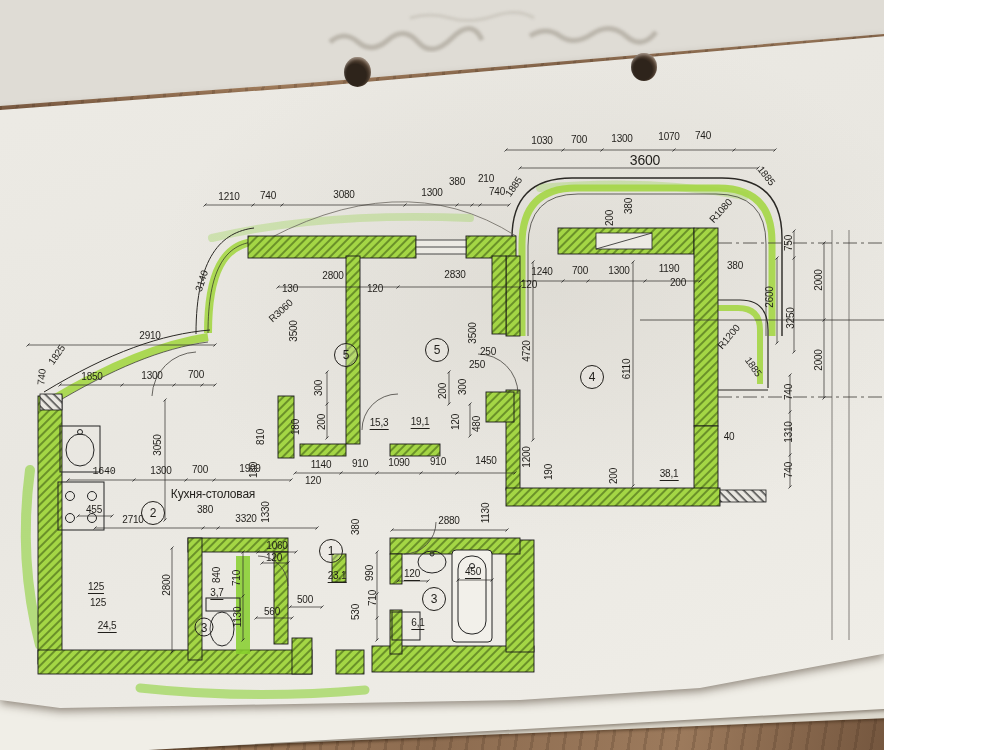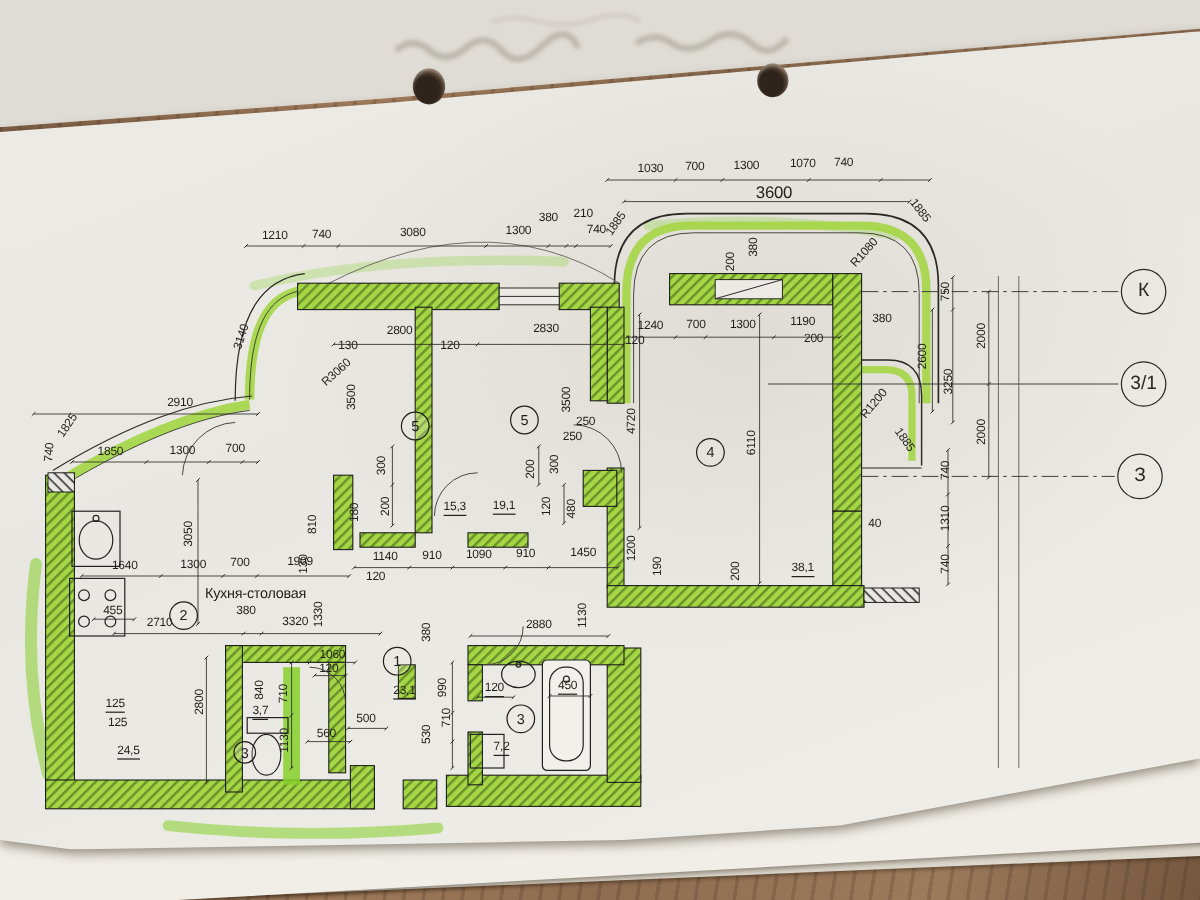--- a/index.html
+++ b/index.html
@@ -1,16 +1,16 @@
 <!DOCTYPE html>
 <html><head>
 <meta charset="utf-8">
 <style>
   html,body{margin:0;padding:0;}
-  #stage{position:relative;width:1000px;height:750px;overflow:hidden;
+  #stage{position:relative;width:884px;height:750px;overflow:hidden;
          font-family:"Liberation Sans",sans-serif;background:#8a6a4f;}
   
   #wood{position:absolute;inset:0;
     background:
       repeating-linear-gradient(99deg, rgba(55,35,20,.18) 0 3px, rgba(0,0,0,0) 3px 16px),
       linear-gradient(100deg,#7c5c44 0%,#a5805f 28%,#8d6c50 55%,#9c7a5c 80%,#75573f 100%);}
   
   .under-sheet{position:absolute;background:#f0eee7;}
   #under1{left:-25px;top:646px;width:1060px;height:84px;transform:rotate(-3.2deg);box-shadow:0 2px 4px rgba(40,25,10,.45);}
   #under2{left:-25px;top:664px;width:1060px;height:70px;transform:rotate(-2.4deg);background:#dcd8cd;box-shadow:0 2px 3px rgba(40,25,10,.4);}
@@ -293,21 +293,21 @@
       <span class="lab" style="left: 296px; top: 427px; transform: translate(-50%, -50%) rotate(-90deg);">180</span>
       <span class="lab und" style="left: 379px; top: 424px; transform: translate(-50%, -50%) rotate(0deg);">15,3</span>
       <span class="lab und" style="left: 420px; top: 423px; transform: translate(-50%, -50%) rotate(0deg);">19,1</span>
       <span class="lab" style="left: 527px; top: 351px; transform: translate(-50%, -50%) rotate(-90deg);">4720</span>
       <span class="lab" style="left: 627px; top: 369px; transform: translate(-50%, -50%) rotate(-90deg);">6110</span>
       <span class="lab und" style="left: 669px; top: 475px; transform: translate(-50%, -50%) rotate(0deg);">38,1</span>
       <span class="lab" style="left: 614px; top: 476px; transform: translate(-50%, -50%) rotate(-90deg);">200</span>
       <span class="lab" style="left: 549px; top: 472px; transform: translate(-50%, -50%) rotate(-90deg);">190</span>
       <span class="lab" style="left: 527px; top: 457px; transform: translate(-50%, -50%) rotate(-90deg);">1200</span>
       <span class="lab" style="left: 158px; top: 445px; transform: translate(-50%, -50%) rotate(-90deg);">3050</span>
-      <span class="lab" style="left: 104px; top: 472px; transform: translate(-50%, -50%) rotate(0deg);">1640</span>
+      <span class="lab" style="left: 104px; top: 472px; transform: translate(-50%, -50%) rotate(0deg); font-family: Liberation Mono, monospace;">1640</span>
       <span class="lab" style="left: 161px; top: 471px; transform: translate(-50%, -50%) rotate(0deg);">1300</span>
       <span class="lab" style="left: 200px; top: 470px; transform: translate(-50%, -50%) rotate(0deg);">700</span>
       <span class="lab" style="left: 250px; top: 469px; transform: translate(-50%, -50%) rotate(0deg);">1909</span>
       <span class="lab" style="left: 261px; top: 437px; transform: translate(-50%, -50%) rotate(-90deg);">810</span>
       <span class="lab" style="left: 254px; top: 470px; transform: translate(-50%, -50%) rotate(-90deg);">130</span>
       <span class="lab" style="left: 266px; top: 512px; transform: translate(-50%, -50%) rotate(-90deg);">1330</span>
       <span class="lab big" style="font-size: 12px; left: 213px; top: 494px; transform: translate(-50%, -50%) rotate(0deg);">Кухня-столовая</span>
       <span class="lab" style="left: 94px; top: 510px; transform: translate(-50%, -50%) rotate(0deg);">455</span>
       <span class="lab" style="left: 133px; top: 520px; transform: translate(-50%, -50%) rotate(0deg);">2710</span>
       <span class="lab" style="left: 205px; top: 510px; transform: translate(-50%, -50%) rotate(0deg);">380</span>
@@ -330,21 +330,21 @@
       <span class="lab" style="left: 217px; top: 575px; transform: translate(-50%, -50%) rotate(-90deg);">840</span>
       <span class="lab" style="left: 237px; top: 578px; transform: translate(-50%, -50%) rotate(-90deg);">710</span>
       <span class="lab und" style="left: 217px; top: 594px; transform: translate(-50%, -50%) rotate(0deg);">3,7</span>
       <span class="lab" style="left: 305px; top: 600px; transform: translate(-50%, -50%) rotate(0deg);">500</span>
       <span class="lab" style="left: 272px; top: 612px; transform: translate(-50%, -50%) rotate(0deg);">560</span>
       <span class="lab" style="left: 238px; top: 617px; transform: translate(-50%, -50%) rotate(-90deg);">1130</span>
       <span class="lab und" style="left: 337px; top: 577px; transform: translate(-50%, -50%) rotate(0deg);">23,1</span>
       <span class="lab" style="left: 370px; top: 573px; transform: translate(-50%, -50%) rotate(-90deg);">990</span>
       <span class="lab" style="left: 373px; top: 598px; transform: translate(-50%, -50%) rotate(-90deg);">710</span>
       <span class="lab" style="left: 356px; top: 612px; transform: translate(-50%, -50%) rotate(-90deg);">530</span>
-      <span class="lab und" style="left: 418px; top: 624px; transform: translate(-50%, -50%) rotate(0deg);">7,2</span>
+      <span class="lab und" style="left: 418px; top: 624px; transform: translate(-50%, -50%) rotate(0deg);">6,1</span>
       <span class="lab und" style="left: 412px; top: 575px; transform: translate(-50%, -50%) rotate(0deg);">120</span>
       <span class="lab und" style="left: 473px; top: 573px; transform: translate(-50%, -50%) rotate(0deg);">450</span>
       <div class="circ" style="left: 346px; top: 355px; width: 22px; height: 22px;">5</div>
       <div class="circ" style="left: 437px; top: 350px; width: 22px; height: 22px;">5</div>
       <div class="circ" style="left: 592px; top: 377px; width: 22px; height: 22px;">4</div>
       <div class="circ" style="left: 331px; top: 551px; width: 22px; height: 22px;">1</div>
       <div class="circ" style="left: 153px; top: 513px; width: 22px; height: 22px;">2</div>
       <div class="circ" style="left: 434px; top: 599px; width: 22px; height: 22px;">3</div>
       <div class="circ" style="left: 204px; top: 627px; width: 17px; height: 17px;">3</div>
       <div class="axis" style="left: 953px; top: 243px;">К</div>

